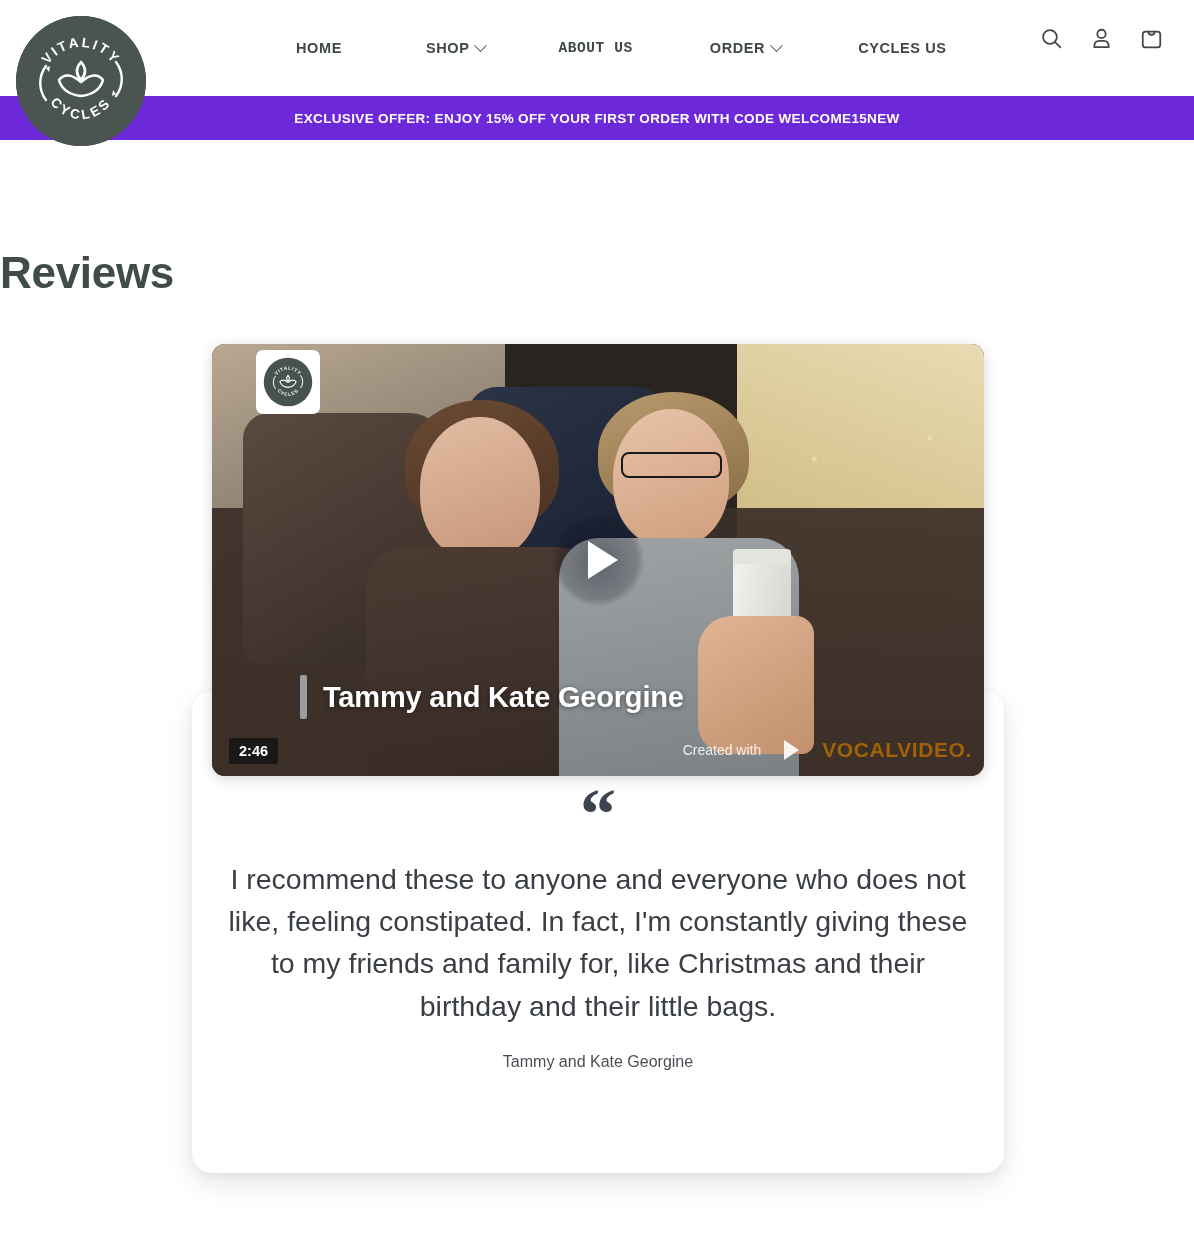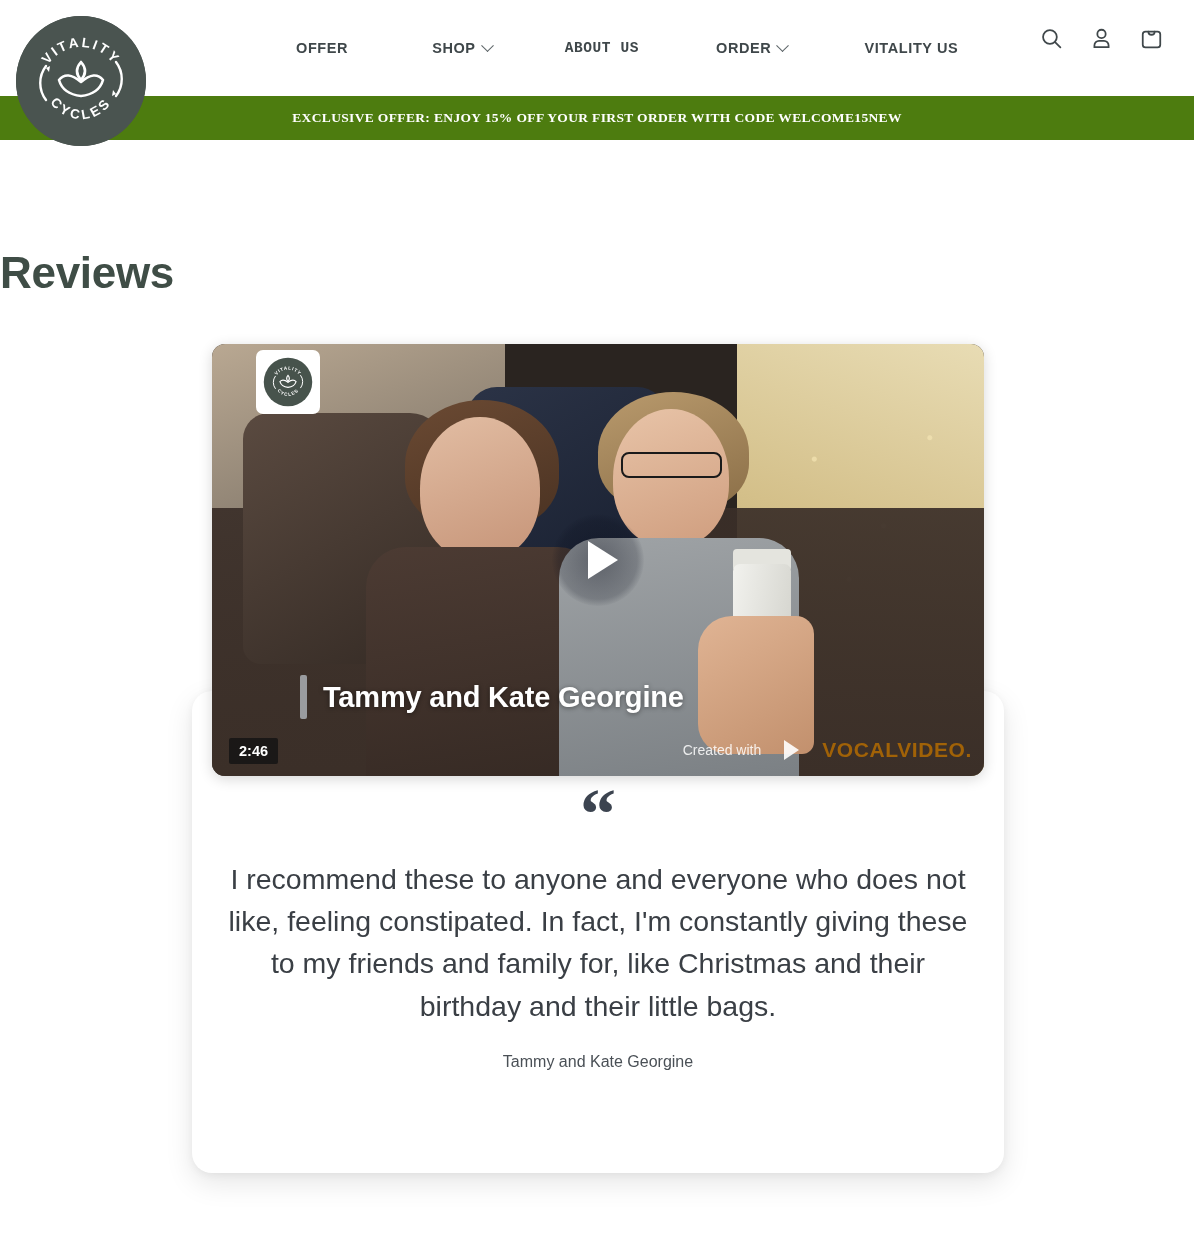--- a/index.html
+++ b/index.html
@@ -71,27 +71,26 @@
     top: 26px;
     display: flex;
     align-items: center;
     gap: 25px;
   }
   .hicon { cursor: pointer; display: block; }
 
   
   .promo-banner {
     height: 44px;
-    background: #4d7c0f;
+    background: #6d28d9;
     display: flex;
     align-items: center;
     justify-content: center;
     position: relative;
     z-index: 4;
-    font-family: Liberation Serif, serif;
   }
   .promo-text {
     color: #ffffff;
     font-size: 13.5px;
     font-weight: bold;
     letter-spacing: 0.35px;
   }
 
   
   .page-title {
@@ -290,35 +289,35 @@
       <path d="M65 66 q-14 -12 -22 -2 q4 14 22 16 q18 -2 22 -16 q-8 -10 -22 2 Z" fill="none" stroke="#ffffff" stroke-width="2.6" stroke-linejoin="round"></path>
       <path d="M30 84 a 28 28 0 0 1 0 -34" fill="none" stroke="#ffffff" stroke-width="2.4" stroke-linecap="round"></path>
       <path d="M30 52 l 4 -2 l -1 6 Z" fill="#ffffff"></path>
       <path d="M100 46 a 28 28 0 0 1 0 34" fill="none" stroke="#ffffff" stroke-width="2.4" stroke-linecap="round"></path>
       <path d="M100 78 l -4 2 l 1 -6 Z" fill="#ffffff"></path>
     </svg>
   </div>
 
   <nav class="main-nav">
     <div class="nav-item nav-gap-1">
-      <span>OFFER</span>
+      <span>HOME</span>
     </div>
     <div class="nav-item nav-gap-2">
       <span>SHOP</span>
       <span class="caret"></span>
     </div>
     <div class="nav-item nav-gap-3">
       <span>ABOUT US</span>
     </div>
     <div class="nav-item nav-gap-4">
       <span>ORDER</span>
       <span class="caret"></span>
     </div>
     <div class="nav-item">
-      <span>VITALITY US</span>
+      <span>CYCLES US</span>
     </div>
   </nav>
 
   <div class="header-icons">
     <svg class="hicon" width="25" height="25" viewBox="0 0 24 24" fill="none" stroke="#3f474a" stroke-width="1.7" stroke-linecap="round">
       <circle cx="10.5" cy="10.5" r="6.6"></circle>
         <line x1="15.4" y1="15.4" x2="20.5" y2="20.5"></line>
     </svg>
     <svg class="hicon" width="25" height="25" viewBox="0 0 24 24" fill="none" stroke="#3f474a" stroke-width="1.7" stroke-linecap="round">
       <circle cx="12" cy="7.6" r="4"></circle>

